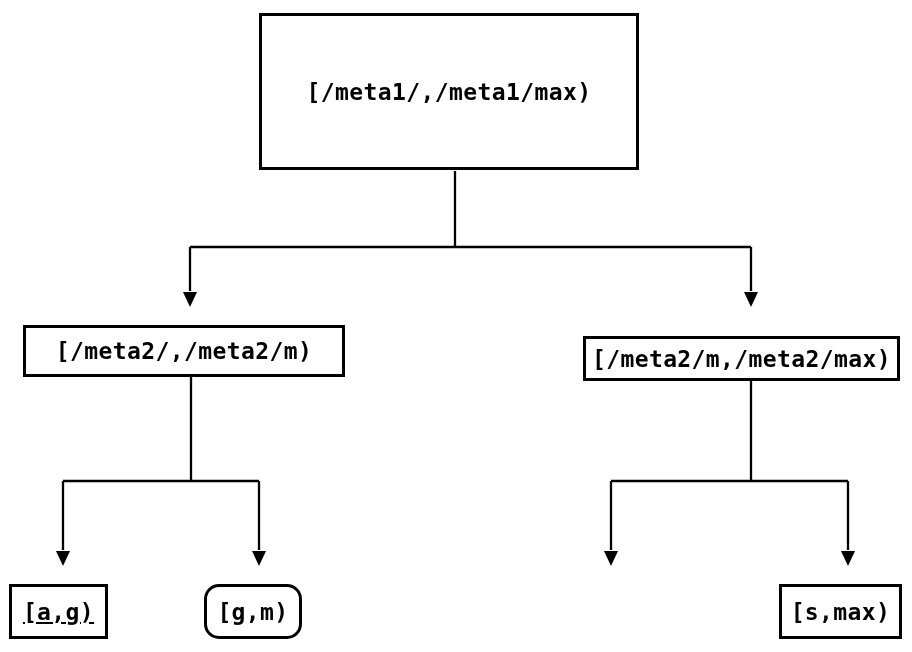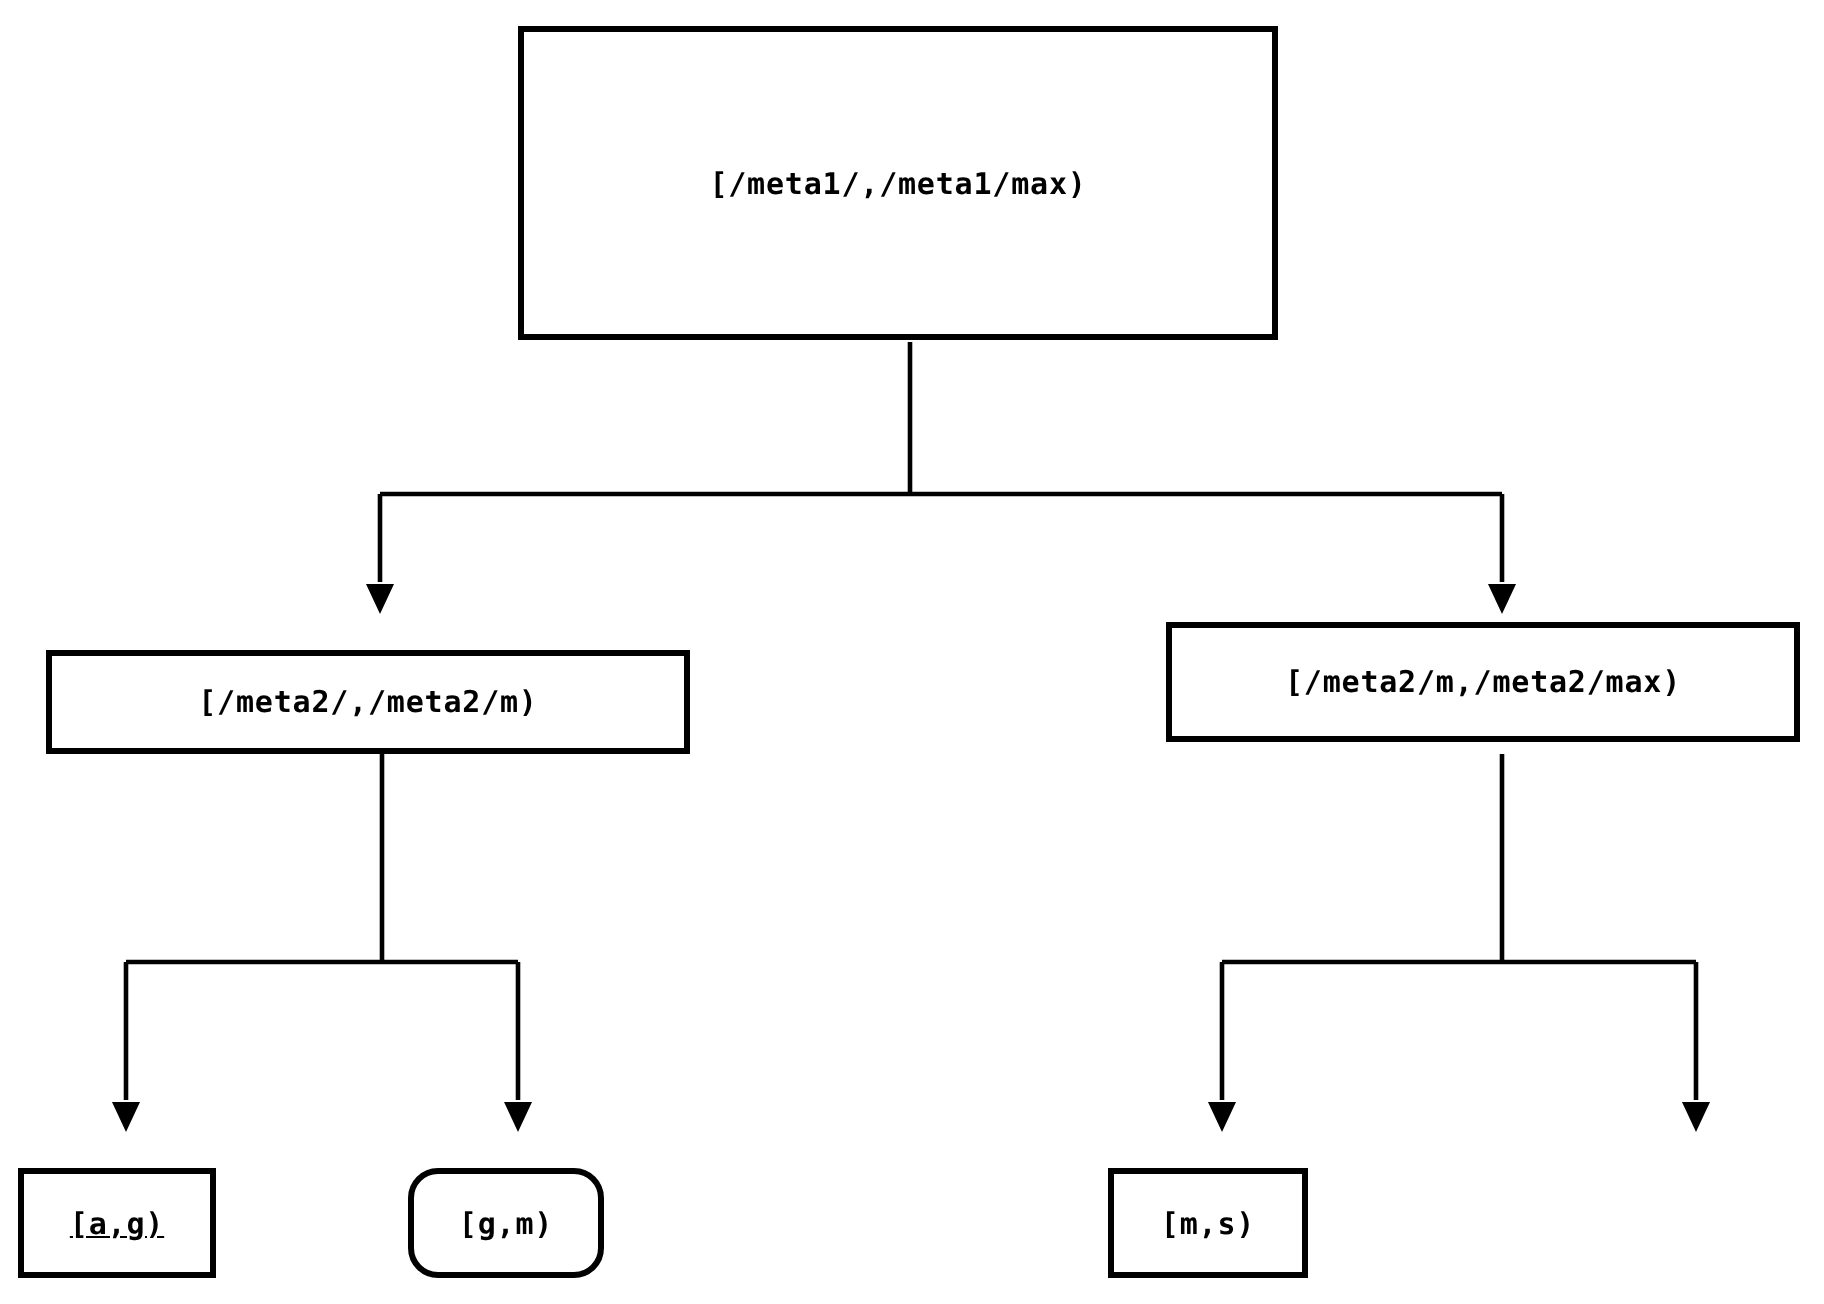--- a/index.html
+++ b/index.html
@@ -25,21 +25,21 @@
   .tree-node {
     position: absolute;
     box-sizing: border-box;
     border: 3px solid #000000;
     background: #ffffff;
     display: flex;
     align-items: center;
     justify-content: center;
   }
   .tree-node .node-label {
-    font-size: 15px;
+    font-size: 23px;
     font-weight: bold;
     color: #000000;
     white-space: nowrap;
     letter-spacing: 0.4px;
   }
 </style>
 </head>
 <body>
 
 <div class="canvas">
@@ -66,30 +66,30 @@
     </svg>
 
   <div class="tree-node" style="left: 259px; top: 13px; width: 380px; height: 157px;">
     <span class="node-label">[/meta1/,/meta1/max)</span>
   </div>
 
   <div class="tree-node" style="left: 23px; top: 325px; width: 322px; height: 52px;">
     <span class="node-label">[/meta2/,/meta2/m)</span>
   </div>
 
-  <div class="tree-node" style="left: 583px; top: 311px; width: 317px; height: 60px;">
+  <div class="tree-node" style="left: 583px; top: 336px; width: 317px; height: 45px;">
     <span class="node-label">[/meta2/m,/meta2/max)</span>
   </div>
 
   <div class="tree-node" style="left: 9px; top: 584px; width: 99px; height: 55px; text-decoration: underline;">
     <span class="node-label">[a,g)</span>
   </div>
 
   <div class="tree-node" style="left: 204px; top: 584px; width: 98px; height: 55px; border-radius: 15px;">
     <span class="node-label">[g,m)</span>
   </div>
 
-  <div class="tree-node" style="left: 554px; top: 584px; width: 100px; height: 55px;">
-    <span class="node-label">[m,s)</span>
+
+  <div class="tree-node" style="left: 779px; top: 584px; width: 123px; height: 55px;">
+    <span class="node-label">[s,max)</span>
   </div>
-
 
 </div>
 
 </body></html>

